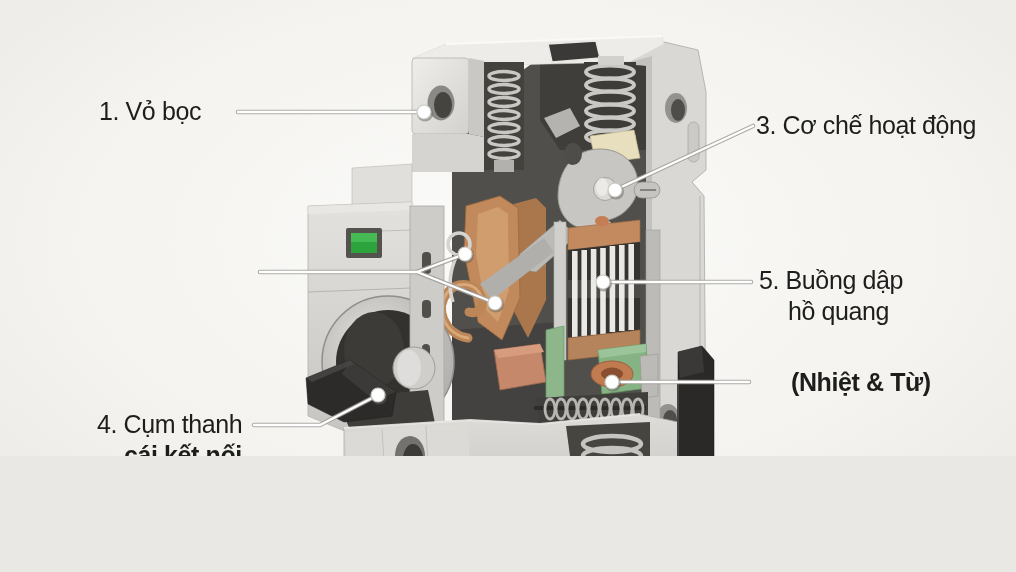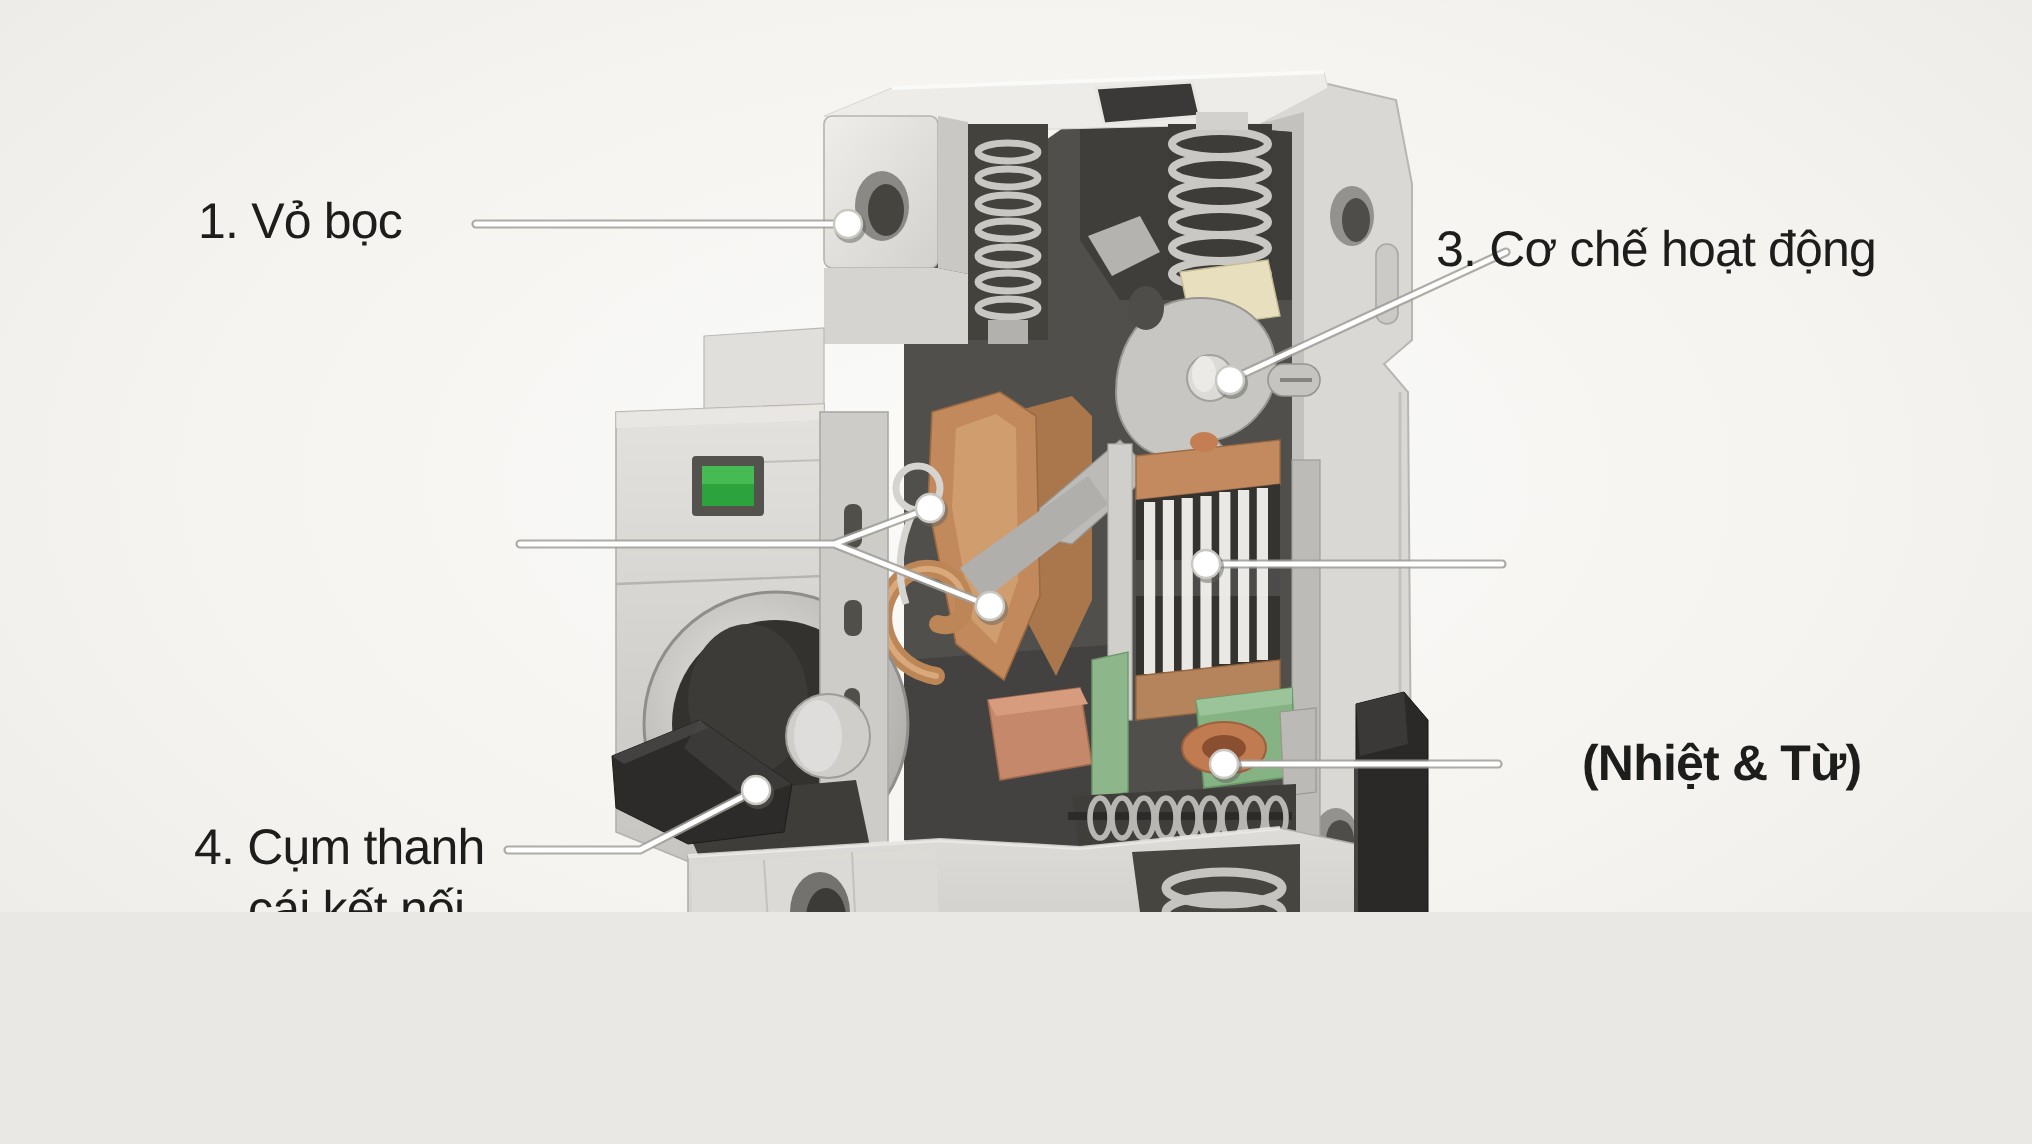--- a/index.html
+++ b/index.html
@@ -16,26 +16,26 @@
     font-size:25px;
     line-height:31px;
     font-weight:400;
     letter-spacing:-0.4px;
     color:#1d1d1b;
     white-space:nowrap;
   }
   .callout .l1,.callout .l2{display:block;}
   .callout .l2:empty{display:none;}
   #label-2 .l2{padding-left:27px;}
-  #label-4 .l2{padding-left:27px;}
+  #label-4 .l2{padding-left:27px;font-weight:bold;}
   #label-5 .l2{padding-left:29px;}
   #label-6 .l2{padding-left:34px;font-weight:bold;}
   #label-1{left:99px;top:96px;}
   #label-2{left:107px;top:256px;}
-  #label-3{left:718px;top:110px;}
+  #label-3{left:756px;top:110px;}
   #label-4{left:97px;top:409px;}
   #label-5{left:759px;top:265px;}
   #label-6{left:757px;top:367px;}
 </style>
 </head>
 <body>
 
 <div class="stage">
 
 <svg width="1016" height="572" viewBox="0 0 1016 572">
@@ -329,17 +329,19 @@
   </div>
   <div class="callout" id="label-3">
     <span class="l1">3. Cơ chế hoạt động</span>
 
   </div>
   <div class="callout" id="label-4">
     <span class="l1">4. Cụm thanh</span>
     <span class="l2">cái kết nối</span>
   </div>
   <div class="callout" id="label-5">
+    <span class="l1">5. Buồng dập</span>
+    <span class="l2">hồ quang</span>
   </div>
   <div class="callout" id="label-6">
     <span class="l2">(Nhiệt &amp; Từ)</span>
   </div>
 </div>
 
 </body></html>

